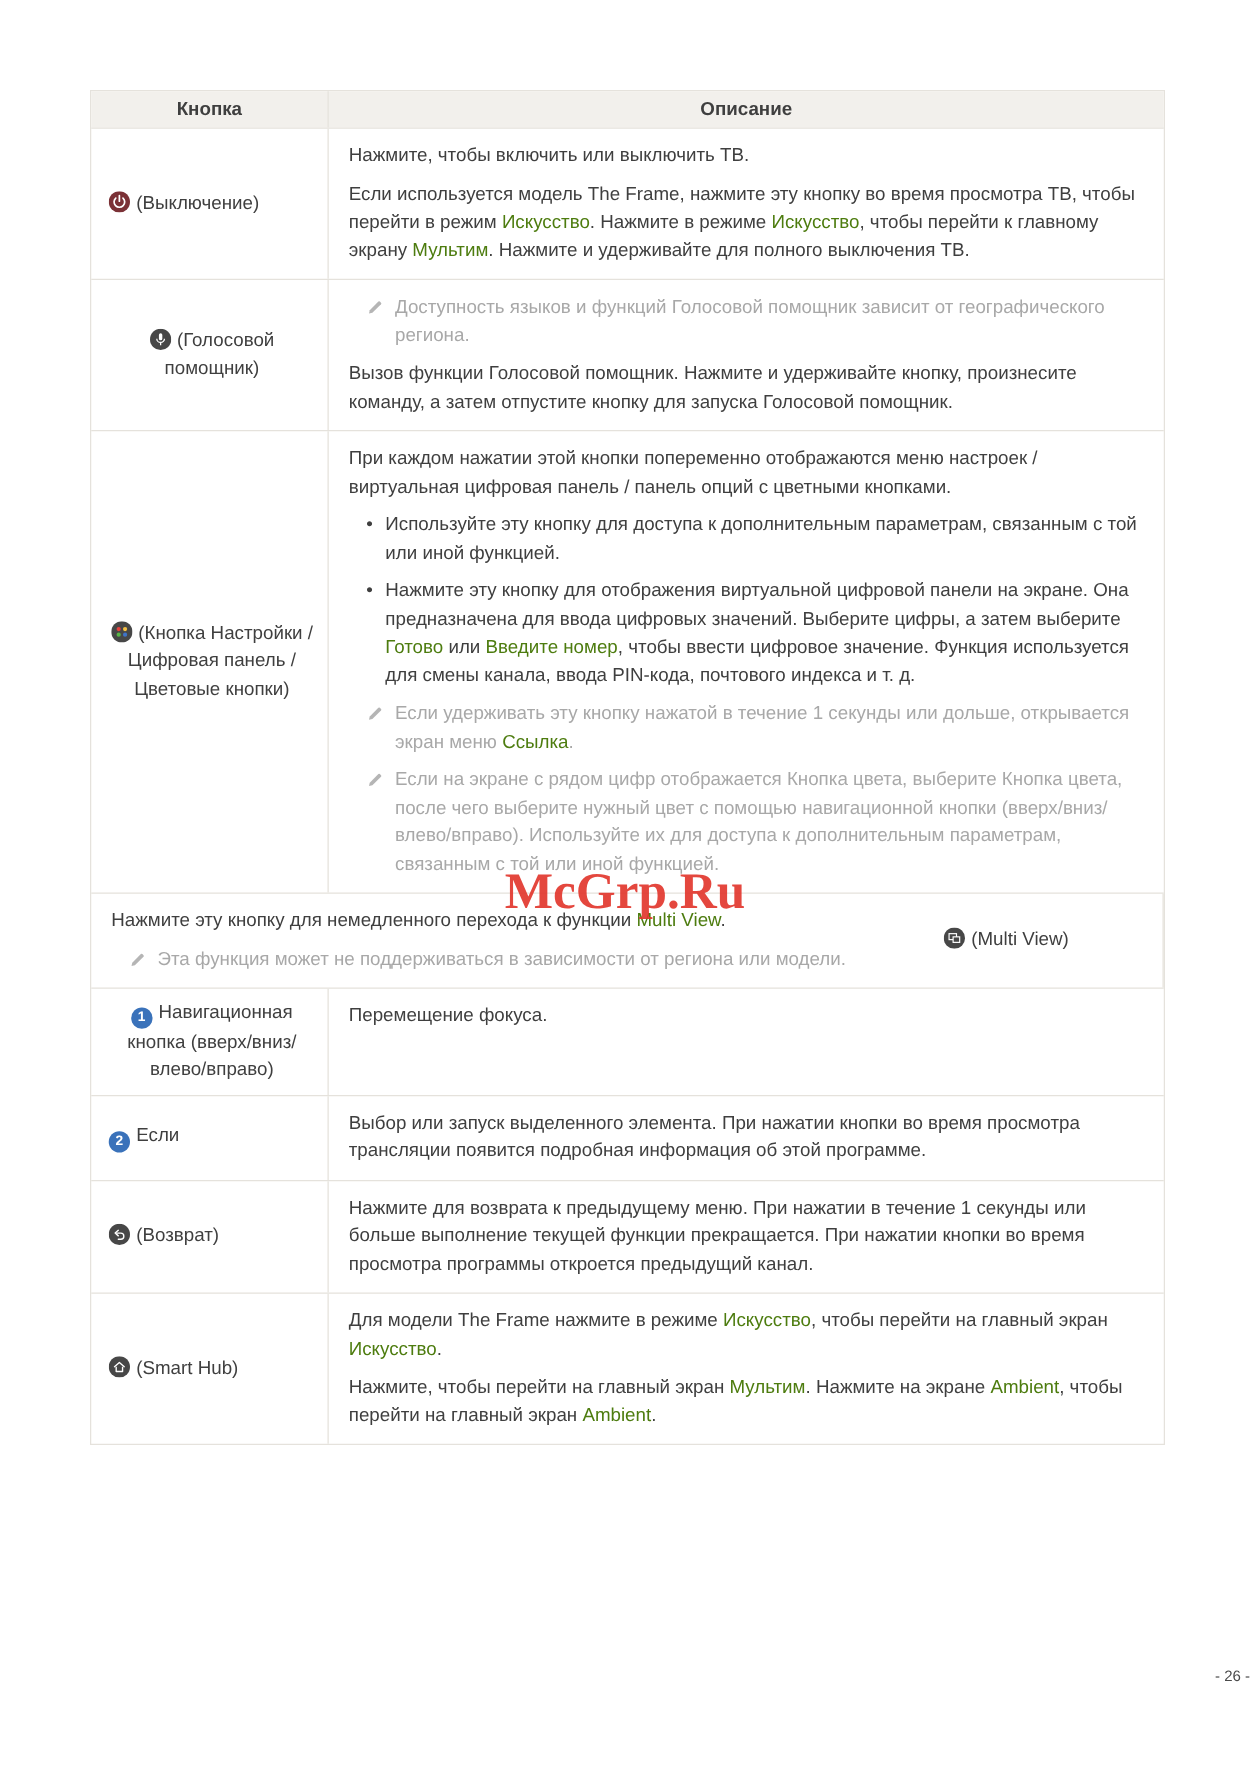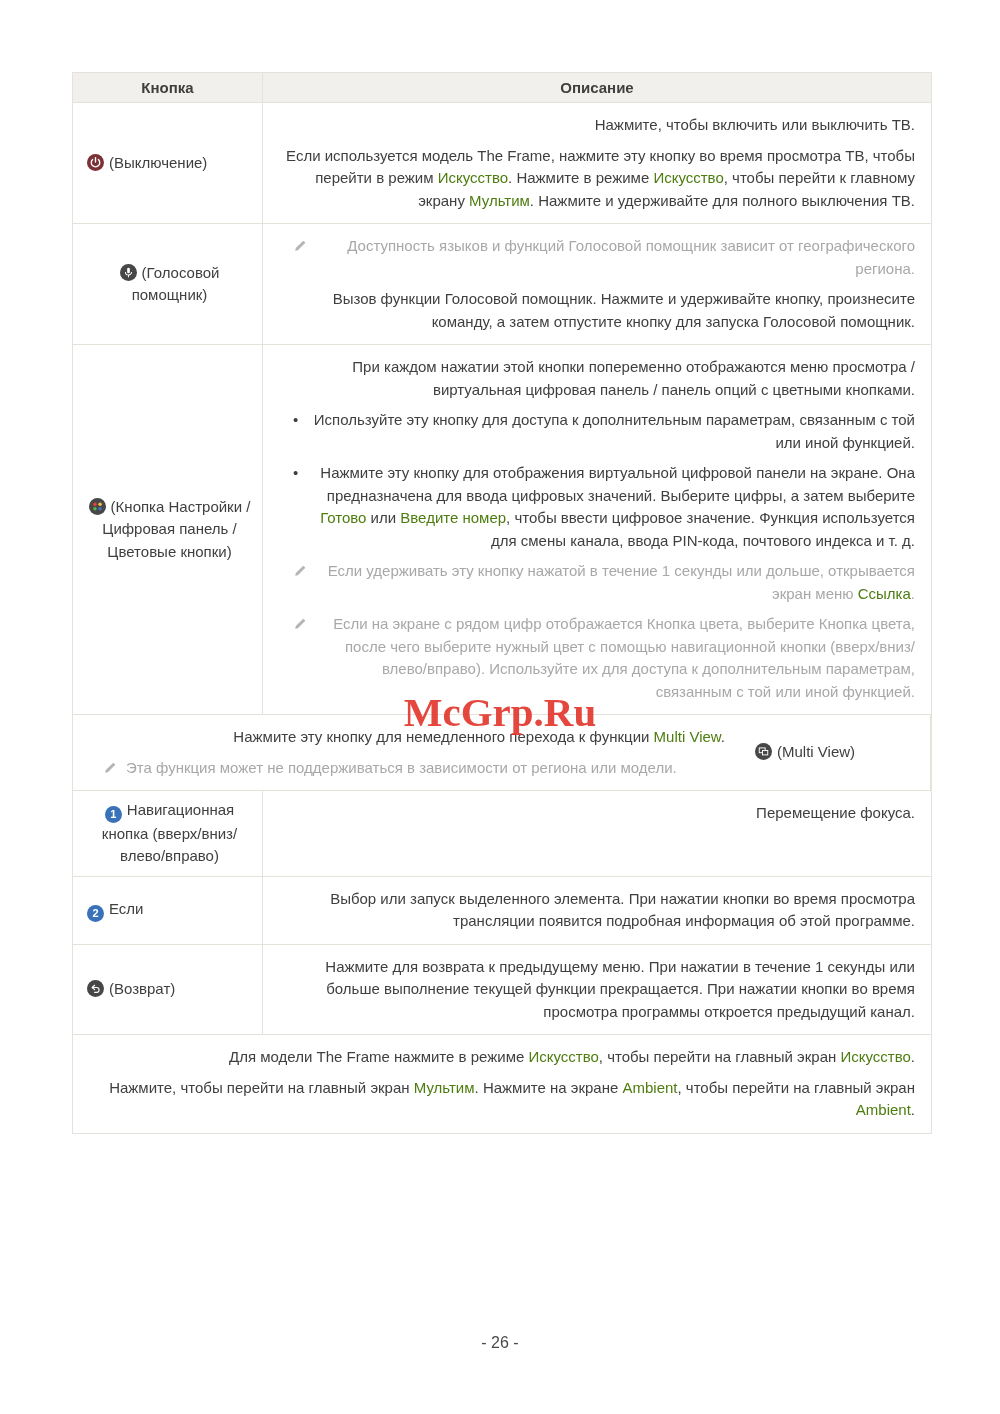--- a/index.html
+++ b/index.html
@@ -19,21 +19,21 @@
   .trow { display: flex; border-top: 1px solid #e5e2dc; }
   .trow:first-child { border-top: none; }
   .thead { background: #f2f0ec; }
   .cell { box-sizing: border-box; }
   .btn-cell {
     width: 190px; flex: 0 0 190px;
     border-right: 1px solid #e5e2dc;
     display: flex; align-items: center;
     padding: 8px 10px 8px 14px;
   }
-  .desc-cell { flex: 1; padding: 11px 16px; text-align: right; }
+  .desc-cell { flex: 1; padding: 11px 16px; }
   .thead .btn-cell { justify-content: center; font-weight: bold; padding: 6px; }
   .thead .desc-cell { display: flex; justify-content: center; align-items: center; font-weight: bold; padding: 6px; }
   .btn-label { line-height: 1.5; text-align: center; }
   .icon { display: inline-block; }
   .icon.btn-icon { width: 17px; height: 17px; vertical-align: -3px; margin-right: 5px; }
   .icon.btn-icon svg { width: 17px; height: 17px; display: block; }
   .badge {
     display: inline-flex; width: 17px; height: 17px; border-radius: 50%;
     background: #3a72ba; color: #fff; font-size: 11px; font-weight: bold;
     align-items: center; justify-content: center;
@@ -48,21 +48,21 @@
   .icon.note-icon svg { width: 14px; height: 14px; display: block; }
   .link { color: #4d7c0f; cursor: pointer; }
   .watermark {
     position: absolute; left: 50%; top: 688px; transform: translateX(-50%);
     font-family: Liberation Serif, serif; font-weight: bold;
     font-size: 41px; color: #e2342a; opacity: 0.9;
     white-space: nowrap; pointer-events: none; z-index: 5;
   }
   .page-footer {
     position: absolute; top: 1334px; left: 0; width: 100%;
-    text-align: center; font-size: 16px; color: #4a4a4a;
+    text-align: right; font-size: 12px; color: #4a4a4a;
   }
 </style>
 </head>
 <body>
 
 <div class="doc-table">
   <div class="trow thead">
     <div class="cell btn-cell">Кнопка</div>
     <div class="cell desc-cell">Описание</div>
   </div>
@@ -104,21 +104,21 @@
       <div class="cell btn-cell">
         <span class="btn-label"><span class="icon btn-icon"><svg viewBox="0 0 20 20">
               <circle cx="10" cy="10" r="10" fill="#474747"></circle>
               <circle cx="7" cy="7.4" r="2" fill="#e8413d"></circle>
               <circle cx="13" cy="7.4" r="2" fill="#f6c244"></circle>
               <circle cx="7" cy="12.6" r="2" fill="#58b647"></circle>
               <circle cx="13" cy="12.6" r="2" fill="#3f74c8"></circle>
             </svg></span><span>(Кнопка Настройки / Цифровая панель / Цветовые кнопки)</span></span>
       </div>
       <div class="cell desc-cell">
-        <div class="block p"><span class="segs"><span>При каждом нажатии этой кнопки попеременно отображаются меню просмотра / виртуальная цифровая панель / панель опций с цветными кнопками.</span></span></div>
+        <div class="block p"><span class="segs"><span>При каждом нажатии этой кнопки попеременно отображаются меню настроек / виртуальная цифровая панель / панель опций с цветными кнопками.</span></span></div>
         <div class="block bullet">
           <span class="marker">•</span>
           <span class="segs"><span>Используйте эту кнопку для доступа к дополнительным параметрам, связанным с той или иной функцией.</span></span>
         </div>
         <div class="block bullet">
           <span class="marker">•</span>
           <span class="segs"><span>Нажмите эту кнопку для отображения виртуальной цифровой панели на экране. Она предназначена для ввода цифровых значений. Выберите цифры, а затем выберите </span><span class="link">Готово</span><span> или </span><span class="link">Введите номер</span><span>, чтобы ввести цифровое значение. Функция используется для смены канала, ввода PIN-кода, почтового индекса и т. д.</span></span>
         </div>
         <div class="block note">
           <span class="icon note-icon">
@@ -180,20 +180,27 @@
               <circle cx="10" cy="10" r="10" fill="#474747"></circle>
               <path d="M9 6.2L6 8.8l3 2.6" stroke="#fff" stroke-width="1.3" fill="none" stroke-linecap="round" stroke-linejoin="round"></path>
               <path d="M6.4 8.8h4.9a2.9 2.9 0 0 1 0 5.8H9" stroke="#fff" stroke-width="1.3" fill="none" stroke-linecap="round"></path>
             </svg></span><span>(Возврат)</span></span>
       </div>
       <div class="cell desc-cell">
         <div class="block p"><span class="segs"><span>Нажмите для возврата к предыдущему меню. При нажатии в течение 1 секунды или больше выполнение текущей функции прекращается. При нажатии кнопки во время просмотра программы откроется предыдущий канал.</span></span></div>
       </div>
     </div>
     <div class="trow">
+      <div class="cell btn-cell">
+        <span class="btn-label"><span class="icon btn-icon"><svg viewBox="0 0 20 20">
+              <circle cx="10" cy="10" r="10" fill="#474747"></circle>
+              <path d="M5.4 9.8L10 5.8l4.6 4" stroke="#fff" stroke-width="1.3" fill="none" stroke-linecap="round" stroke-linejoin="round"></path>
+              <path d="M7 9.8v4.6h6V9.8" stroke="#fff" stroke-width="1.3" fill="none" stroke-linejoin="round"></path>
+            </svg></span><span>(Smart Hub)</span></span>
+      </div>
       <div class="cell desc-cell">
         <div class="block p"><span class="segs"><span>Для модели The Frame нажмите в режиме </span><span class="link">Искусство</span><span>, чтобы перейти на главный экран </span><span class="link">Искусство</span><span>.</span></span></div>
         <div class="block p"><span class="segs"><span>Нажмите, чтобы перейти на главный экран </span><span class="link">Мультим</span><span>. Нажмите на экране </span><span class="link">Ambient</span><span>, чтобы перейти на главный экран </span><span class="link">Ambient</span><span>.</span></span></div>
       </div>
     </div>
   </div>
 
 <div class="watermark">McGrp.Ru</div>
 <div class="page-footer">- 26 -</div>
 

